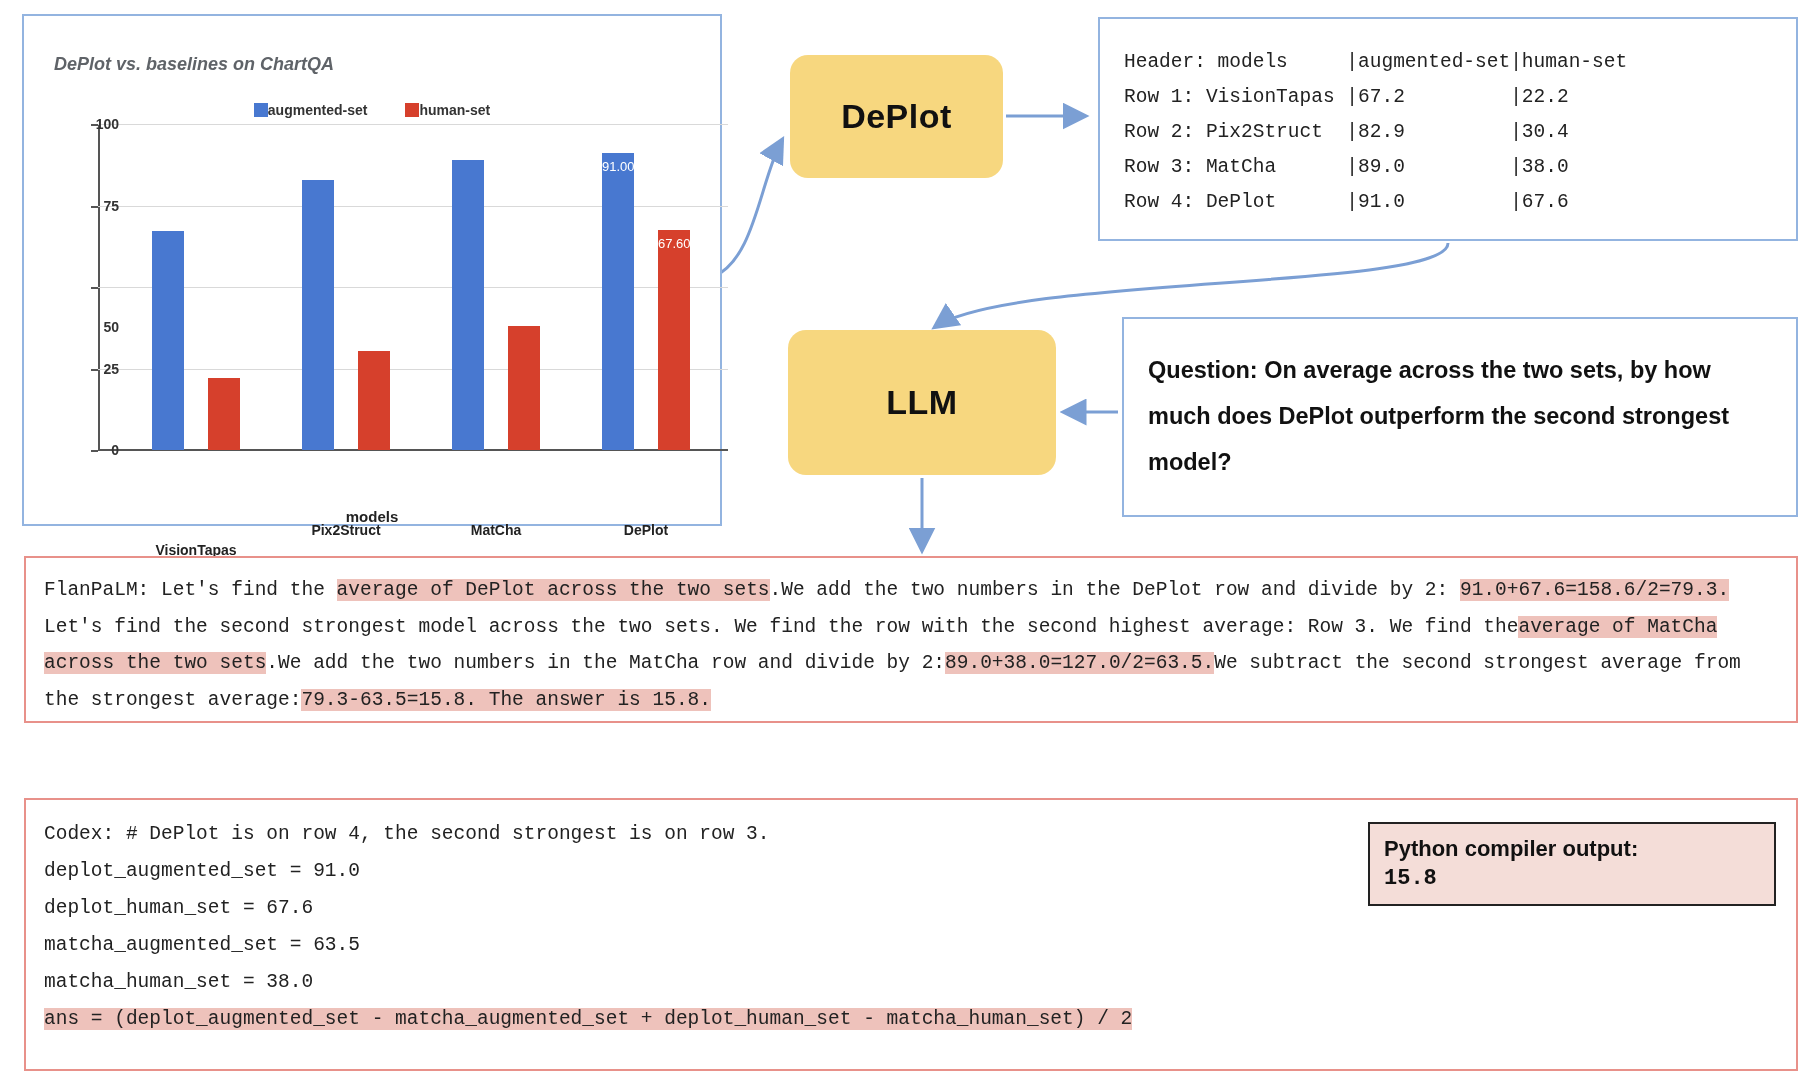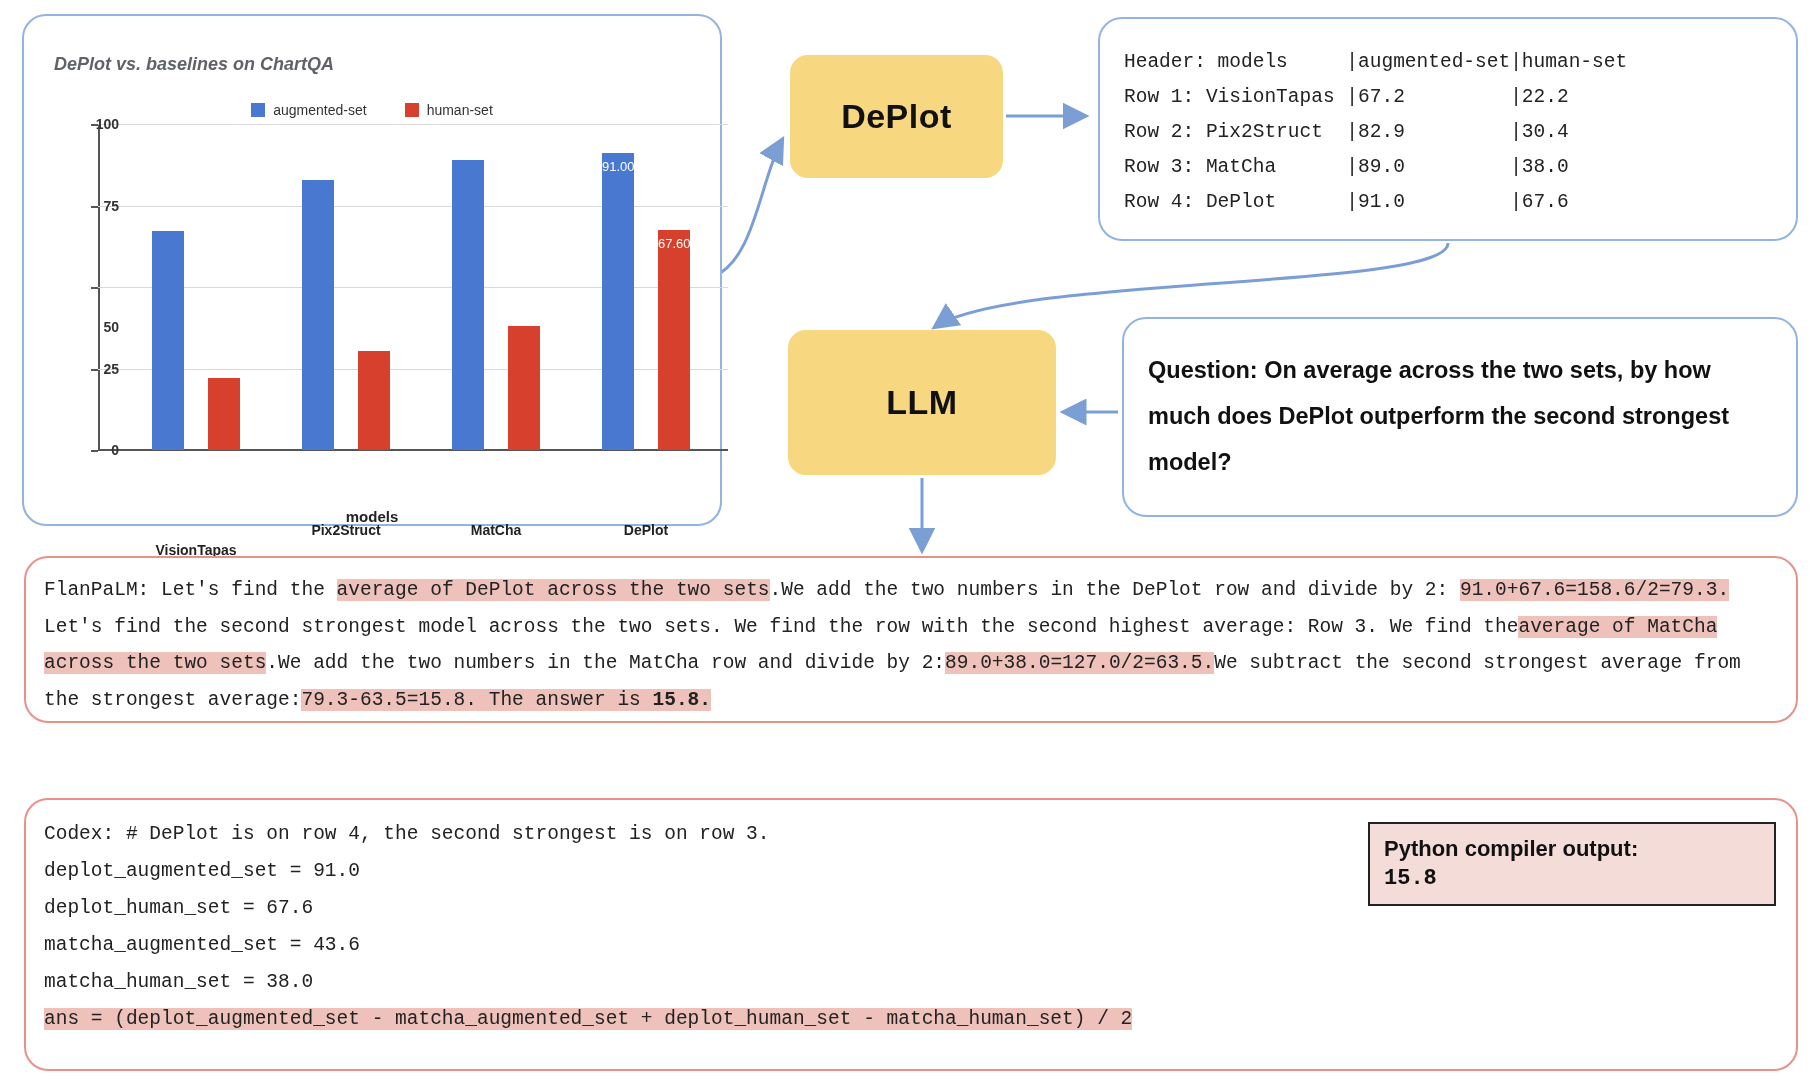--- a/index.html
+++ b/index.html
@@ -10,21 +10,20 @@
   body {
     width: 1816px;
     height: 1086px;
     position: relative;
     font-family: "Liberation Sans", sans-serif;
     overflow: hidden;
   }
   .panel {
     position: absolute;
     box-sizing: border-box;
-    border-radius: 24px;
   }
   
   #chart-panel {
     left: 22px;
     top: 14px;
     width: 700px;
     height: 512px;
     border: 2px solid #93b4e0;
     background: #ffffff;
   }
@@ -44,23 +43,22 @@
     top: 86px;
     width: 100%;
     display: flex;
     justify-content: center;
     gap: 38px;
     align-items: center;
   }
   .legend-item {
     display: flex;
     align-items: center;
-    gap: 8px;
     font-size: 14px;
-    font-weight: normal;
+    font-weight: bold;
     color: #333;
   }
   .legend-swatch {
     width: 14px;
     height: 14px;
     display: inline-block;
   }
   #plot {
     position: absolute;
     left: 74px;
@@ -218,21 +216,21 @@
     font-family: "Liberation Mono", monospace;
     font-size: 19.5px;
     line-height: 36.5px;
     color: #222;
     word-spacing: 0px;
   }
   .hl {
     background: #eec2bb;
   }
   .b {
-    font-weight: bold;
+    font-weight: normal;
   }
   
   #codex-panel {
     left: 24px;
     top: 798px;
     width: 1774px;
     height: 273px;
     border: 2px solid #e8918a;
     background: #ffffff;
     padding: 16px 18px;
@@ -389,21 +387,21 @@
 </div>
 
 <div class="panel" id="flan-panel">
   <div id="flan-text"><span>FlanPaLM: Let's find the </span><span class="hl">average of DePlot across the two sets</span><span>.We add the two numbers in the DePlot row and divide by 2: </span><span class="hl">91.0+67.6=158.6/2=79.3.</span><span> Let's find the second strongest model across the two sets. We find the row with the second highest average: Row 3. We find the</span><span class="hl">average of MatCha across the two sets</span><span>.We add the two numbers in the MatCha row and divide by 2:</span><span class="hl">89.0+38.0=127.0/2=63.5.</span><span>We subtract the second strongest average from the strongest average:</span><span class="hl">79.3-63.5=15.8. The answer is </span><span class="hl b">15.8.</span></div>
 </div>
 
 <div class="panel" id="codex-panel">
   <div class="codex-line">Codex: # DePlot is on row 4, the second strongest is on row 3.</div>
   <div class="codex-line">deplot_augmented_set = 91.0</div>
   <div class="codex-line">deplot_human_set = 67.6</div>
-  <div class="codex-line">matcha_augmented_set = 43.6</div>
+  <div class="codex-line">matcha_augmented_set = 63.5</div>
   <div class="codex-line">matcha_human_set = 38.0</div>
   <div class="codex-line"><span class="hl">ans = (deplot_augmented_set - matcha_augmented_set + deplot_human_set - matcha_human_set) / 2</span></div>
 </div>
 
 <div id="py-output">
   <div class="po-label">Python compiler output:</div>
   <div class="po-value">15.8</div>
 </div>
 
 </body></html>

